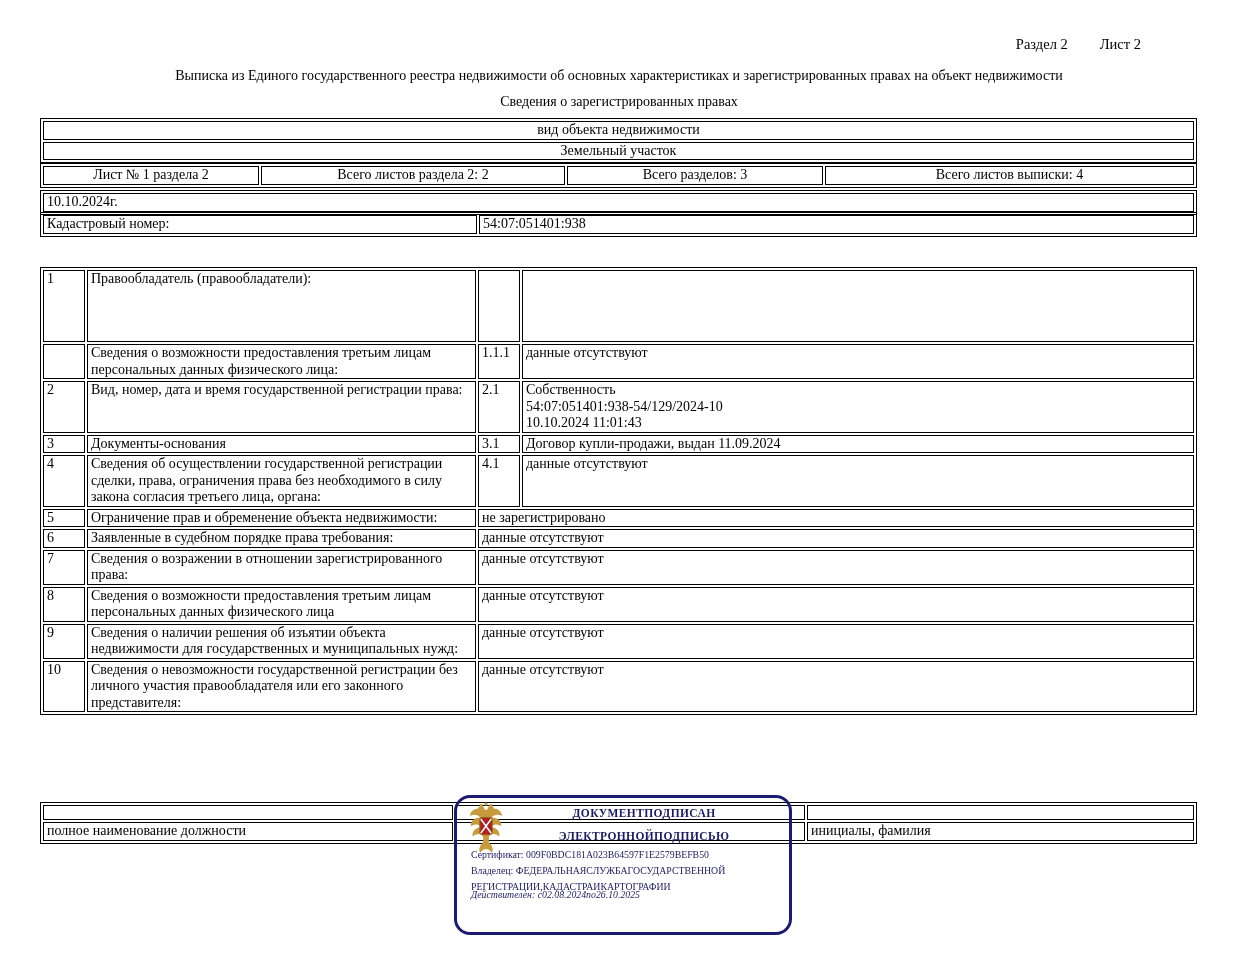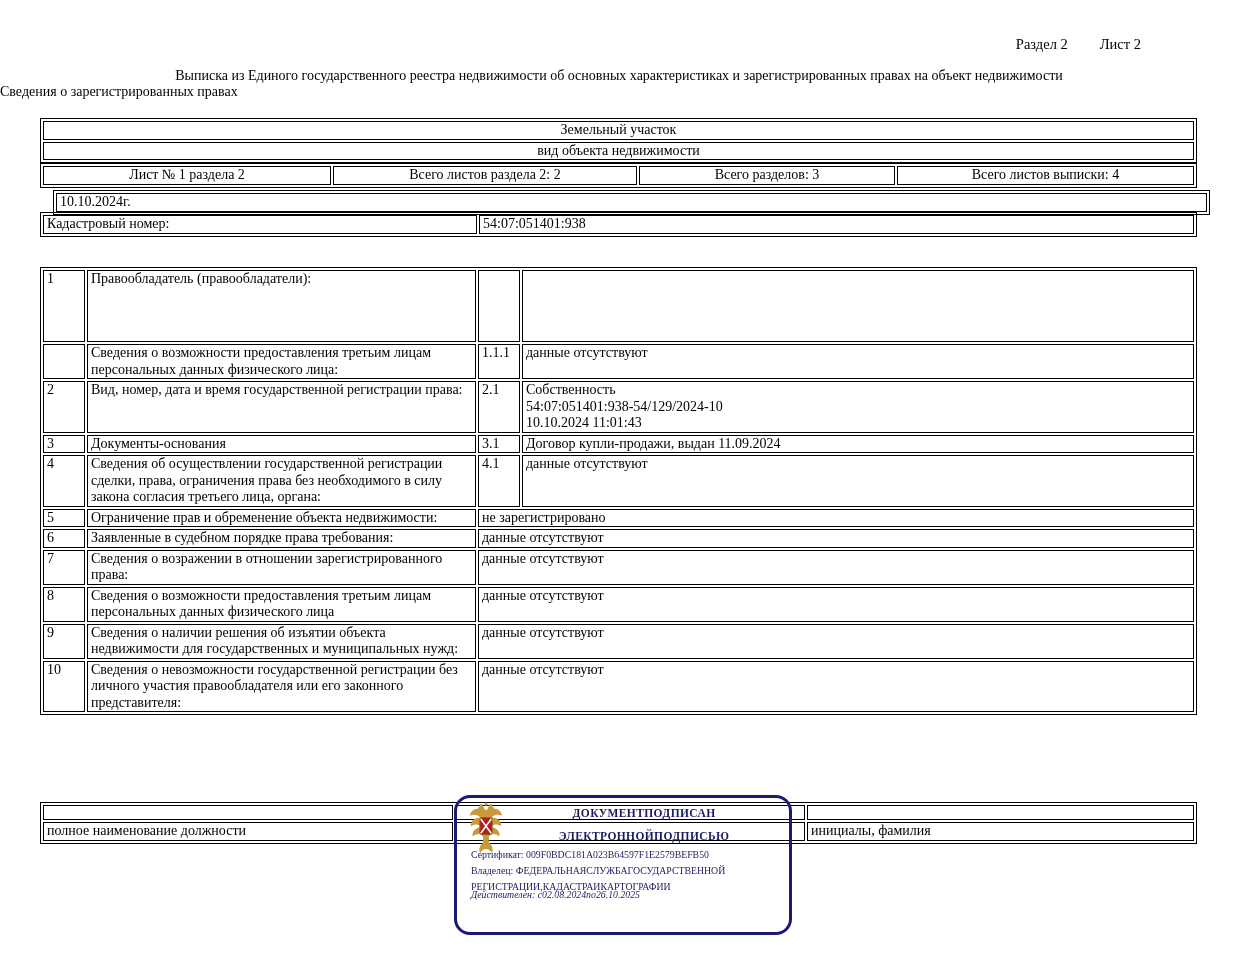--- a/index.html
+++ b/index.html
@@ -15,42 +15,42 @@
   .hdr-right {
     position: absolute; top: 36px; right: 97px;
     display: flex; gap: 32px;
     font-size: 14.5px;
   }
   .title {
     position: absolute; top: 68px; left: 0; width: 100%;
     text-align: center; font-size: 14px; white-space: nowrap;
   }
   .subtitle {
-    position: absolute; top: 84px; left: 0; width: 100%;
-    text-align: left; font-size: 14px;
+    position: absolute; top: 94px; left: 0; width: 100%;
+    text-align: center; font-size: 14px;
   }
   table.tbl {
     position: absolute; left: 40px;
     width: 1157px;
     border-collapse: separate; border-spacing: 2px;
     border: 1px solid #000;
     table-layout: fixed;
   }
   table.tbl td {
     border: 1px solid #000;
     padding: 0 3px;
     font-size: 14px; line-height: 16.5px;
     vertical-align: top;
     overflow: hidden;
   }
   .t-object  { top: 118px; }
   .t-object td { text-align: center; height: 17px; }
   .t-sheet   { top: 163px; }
   .t-sheet td { text-align: center; height: 17px; }
-  .t-date    { top: 190px; margin-left: 13px; }
+  .t-date    { top: 190px; }
   .t-date td { height: 17px; }
   .t-cad     { top: 212px; }
   .t-cad td { height: 17px; }
   .t-main    { top: 267px; }
   .t-sig     { top: 802px; }
   .t-sig td  { text-align: left; }
   .c-num   { width: 42px; }
   .c-label { width: 389px; }
   .c-sub   { width: 42px; }
   .h-r1 { height: 72px; }
@@ -94,32 +94,32 @@
   <span>Раздел 2</span>
   <span>Лист 2</span>
 </div>
 
 <div class="title">Выписка из Единого государственного реестра недвижимости об основных характеристиках и зарегистрированных правах на объект недвижимости</div>
 <div class="subtitle">Сведения о зарегистрированных правах</div>
 
 <table class="tbl t-object">
   <tbody>
       <tr>
+    <td>вид объекта недвижимости</td>
+  </tr>
+  <tr>
     <td>Земельный участок</td>
   </tr>
-  <tr>
-    <td>вид объекта недвижимости</td>
-  </tr>
 </tbody>
   </table>
 
 <table class="tbl t-sheet">
   <tbody>
       <tr>
-    <td style="width:288px">Лист № 1 раздела 2</td>
+    <td style="width:216px">Лист № 1 раздела 2</td>
     <td style="width:304px">Всего листов раздела 2: 2</td>
     <td style="width:256px">Всего разделов: 3</td>
     <td>Всего листов выписки: 4</td>
   </tr>
 </tbody>
   </table>
 
 <table class="tbl t-date">
   <tbody>
       <tr>

